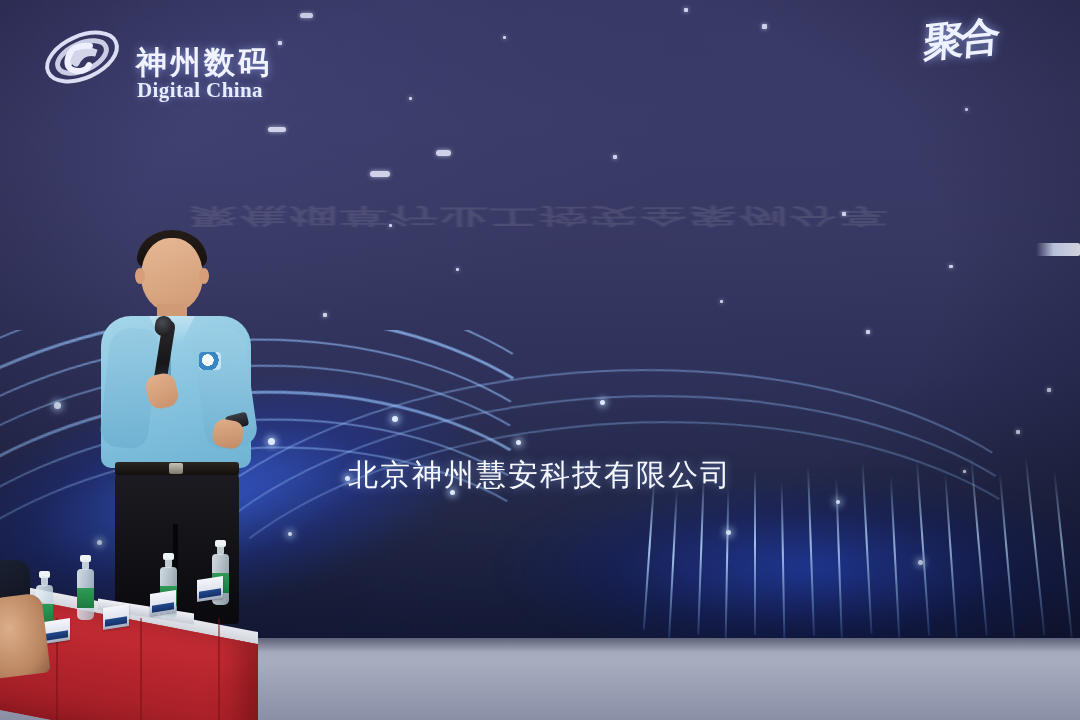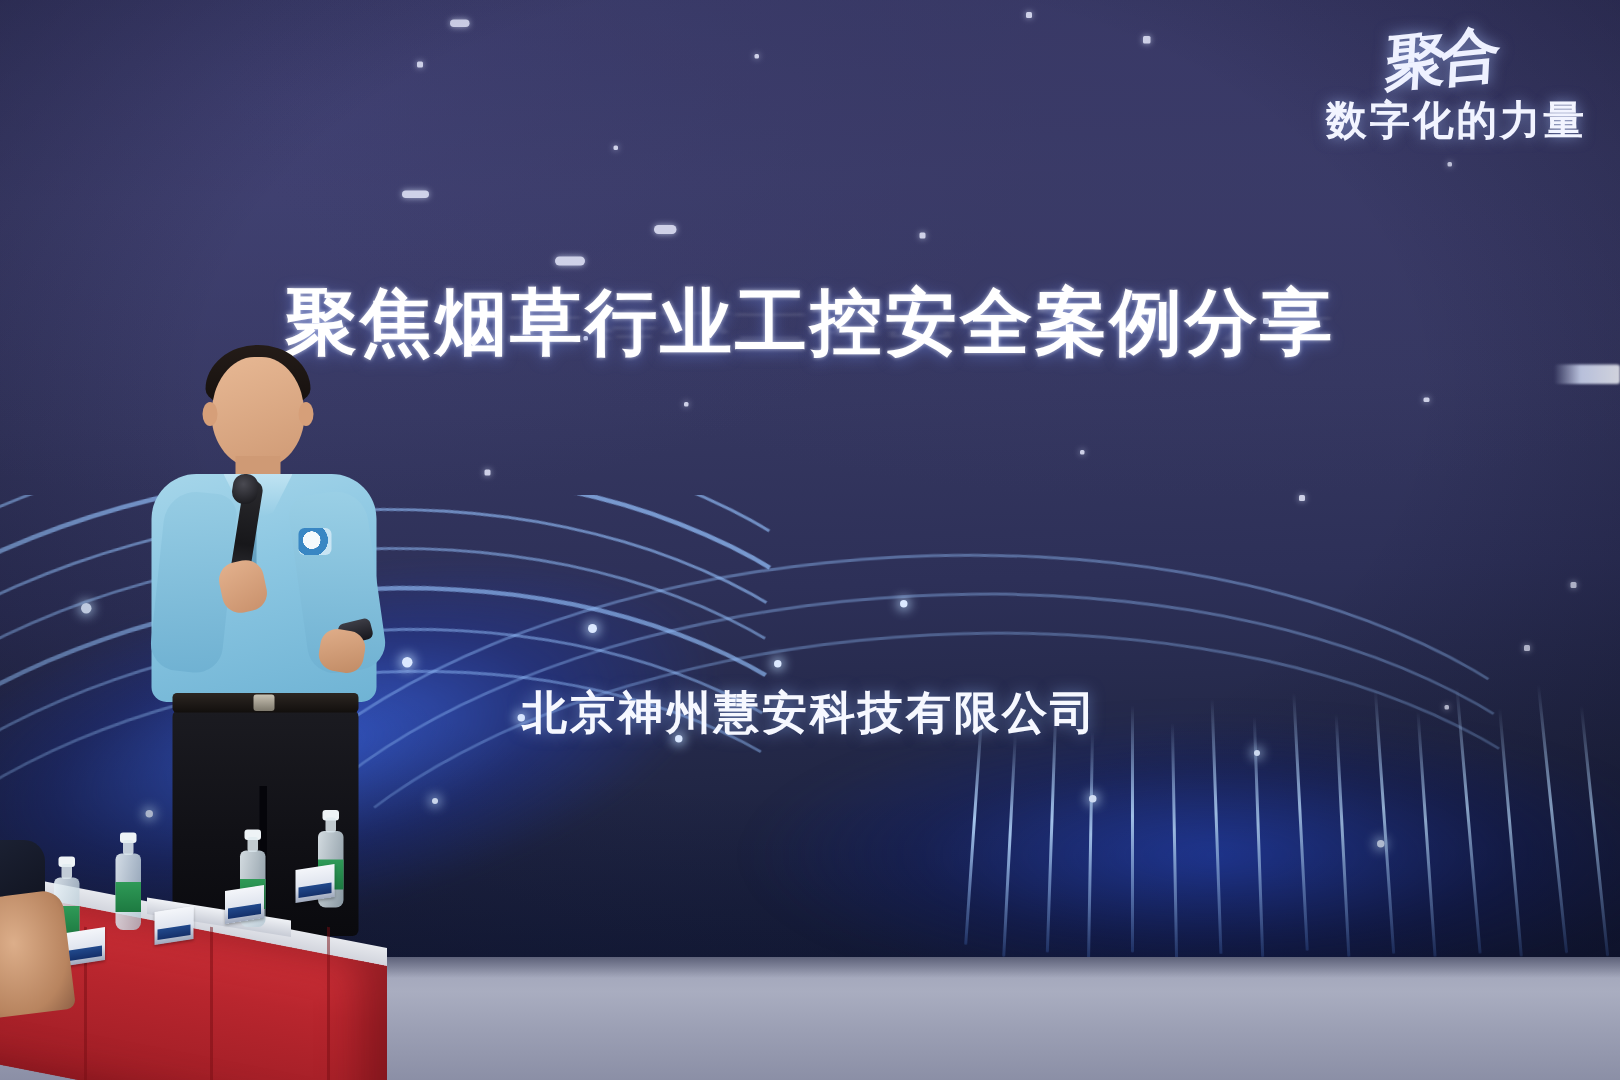--- a/index.html
+++ b/index.html
@@ -113,21 +113,21 @@
     transform:scaleY(-.45);transform-origin:top center;
     filter:blur(1.4px);
   }
   .sub-date{
     position:absolute;left:0;top:348px;width:1080px;text-align:center;
     font-size:30px;font-weight:bold;color:#f4f6ff;letter-spacing:1px;
     text-shadow:0 0 8px rgba(150,180,255,.5);
   }
   .sub-company{
     position:absolute;left:0;top:455px;width:1080px;text-align:center;
-    font-size:30px;font-weight:bold;color:#f6f8ff;letter-spacing:2px;
+    font-size:30px;font-weight:normal;color:#f6f8ff;letter-spacing:2px;
     text-shadow:0 0 10px rgba(150,185,255,.55);
   }
 
   
   .floor{
     position:absolute;left:0;top:638px;width:1080px;height:82px;
     background:linear-gradient(to bottom,#9fa3b8 0%, #a9adc0 28%, #9b9fb4 60%, #8b8fa6 100%);
   }
   .floor-shadow{
     position:absolute;left:0;top:638px;width:1080px;height:14px;
@@ -332,28 +332,38 @@
       <div class="bokeh" style="left:516px;top:110px;width:5px;height:5px;"></div>
       <div class="bokeh" style="left:600px;top:70px;width:5px;height:5px;"></div>
       <div class="bokeh" style="left:726px;top:200px;width:5px;height:5px;"></div>
       <div class="bokeh" style="left:836px;top:170px;width:4px;height:4px;"></div>
       <div class="bokeh" style="left:918px;top:230px;width:5px;height:5px;"></div>
     </div>
 
     <div class="edge-streak"></div>
     <div class="wall-vignette"></div>
 
+    <div class="brand-logo">
+      <svg class="spiral" viewBox="0 0 84 70">
+        <g fill="none" stroke="#e4e7fb" stroke-linecap="round">
+          <ellipse cx="42" cy="35" rx="37" ry="21" stroke-width="4" transform="rotate(-24 42 35)" opacity=".95"></ellipse>
+          <ellipse cx="42" cy="35" rx="26" ry="13.5" stroke-width="5" transform="rotate(-24 42 35)" opacity=".85"></ellipse>
+          <path d="M30 40 q12 -16 26 -9 q-14 -3 -20 10" stroke-width="7" opacity=".9"></path>
+        </g>
+        <path d="M50 24 q-18 -2 -22 12 q-3 12 10 13 q8 .5 11 -6" fill="none" stroke="#eef0ff" stroke-width="6" stroke-linecap="round"></path>
+      </svg>
+      <div class="brand-cn">神州数码</div>
+      <div class="brand-en">Digital China</div>
+    </div>
 
     <div class="slogan">
       <div class="slogan-mark">聚合</div>
-      <div class="slogan-sub">数字化的力量</div>
     </div>
 
     <div class="title-reflect">聚焦烟草行业工控安全案例分享</div>
-    <div class="main-title">聚焦烟草行业工控安全案例分享</div>
     <div class="sub-company">北京神州慧安科技有限公司</div>
   </div>
 
   <div class="floor"></div>
   <div class="floor-shadow"></div>
 
   <div class="speaker">
     <div class="sp-hair"></div>
     <div class="sp-head"></div>
     <div class="sp-ear l"></div>

